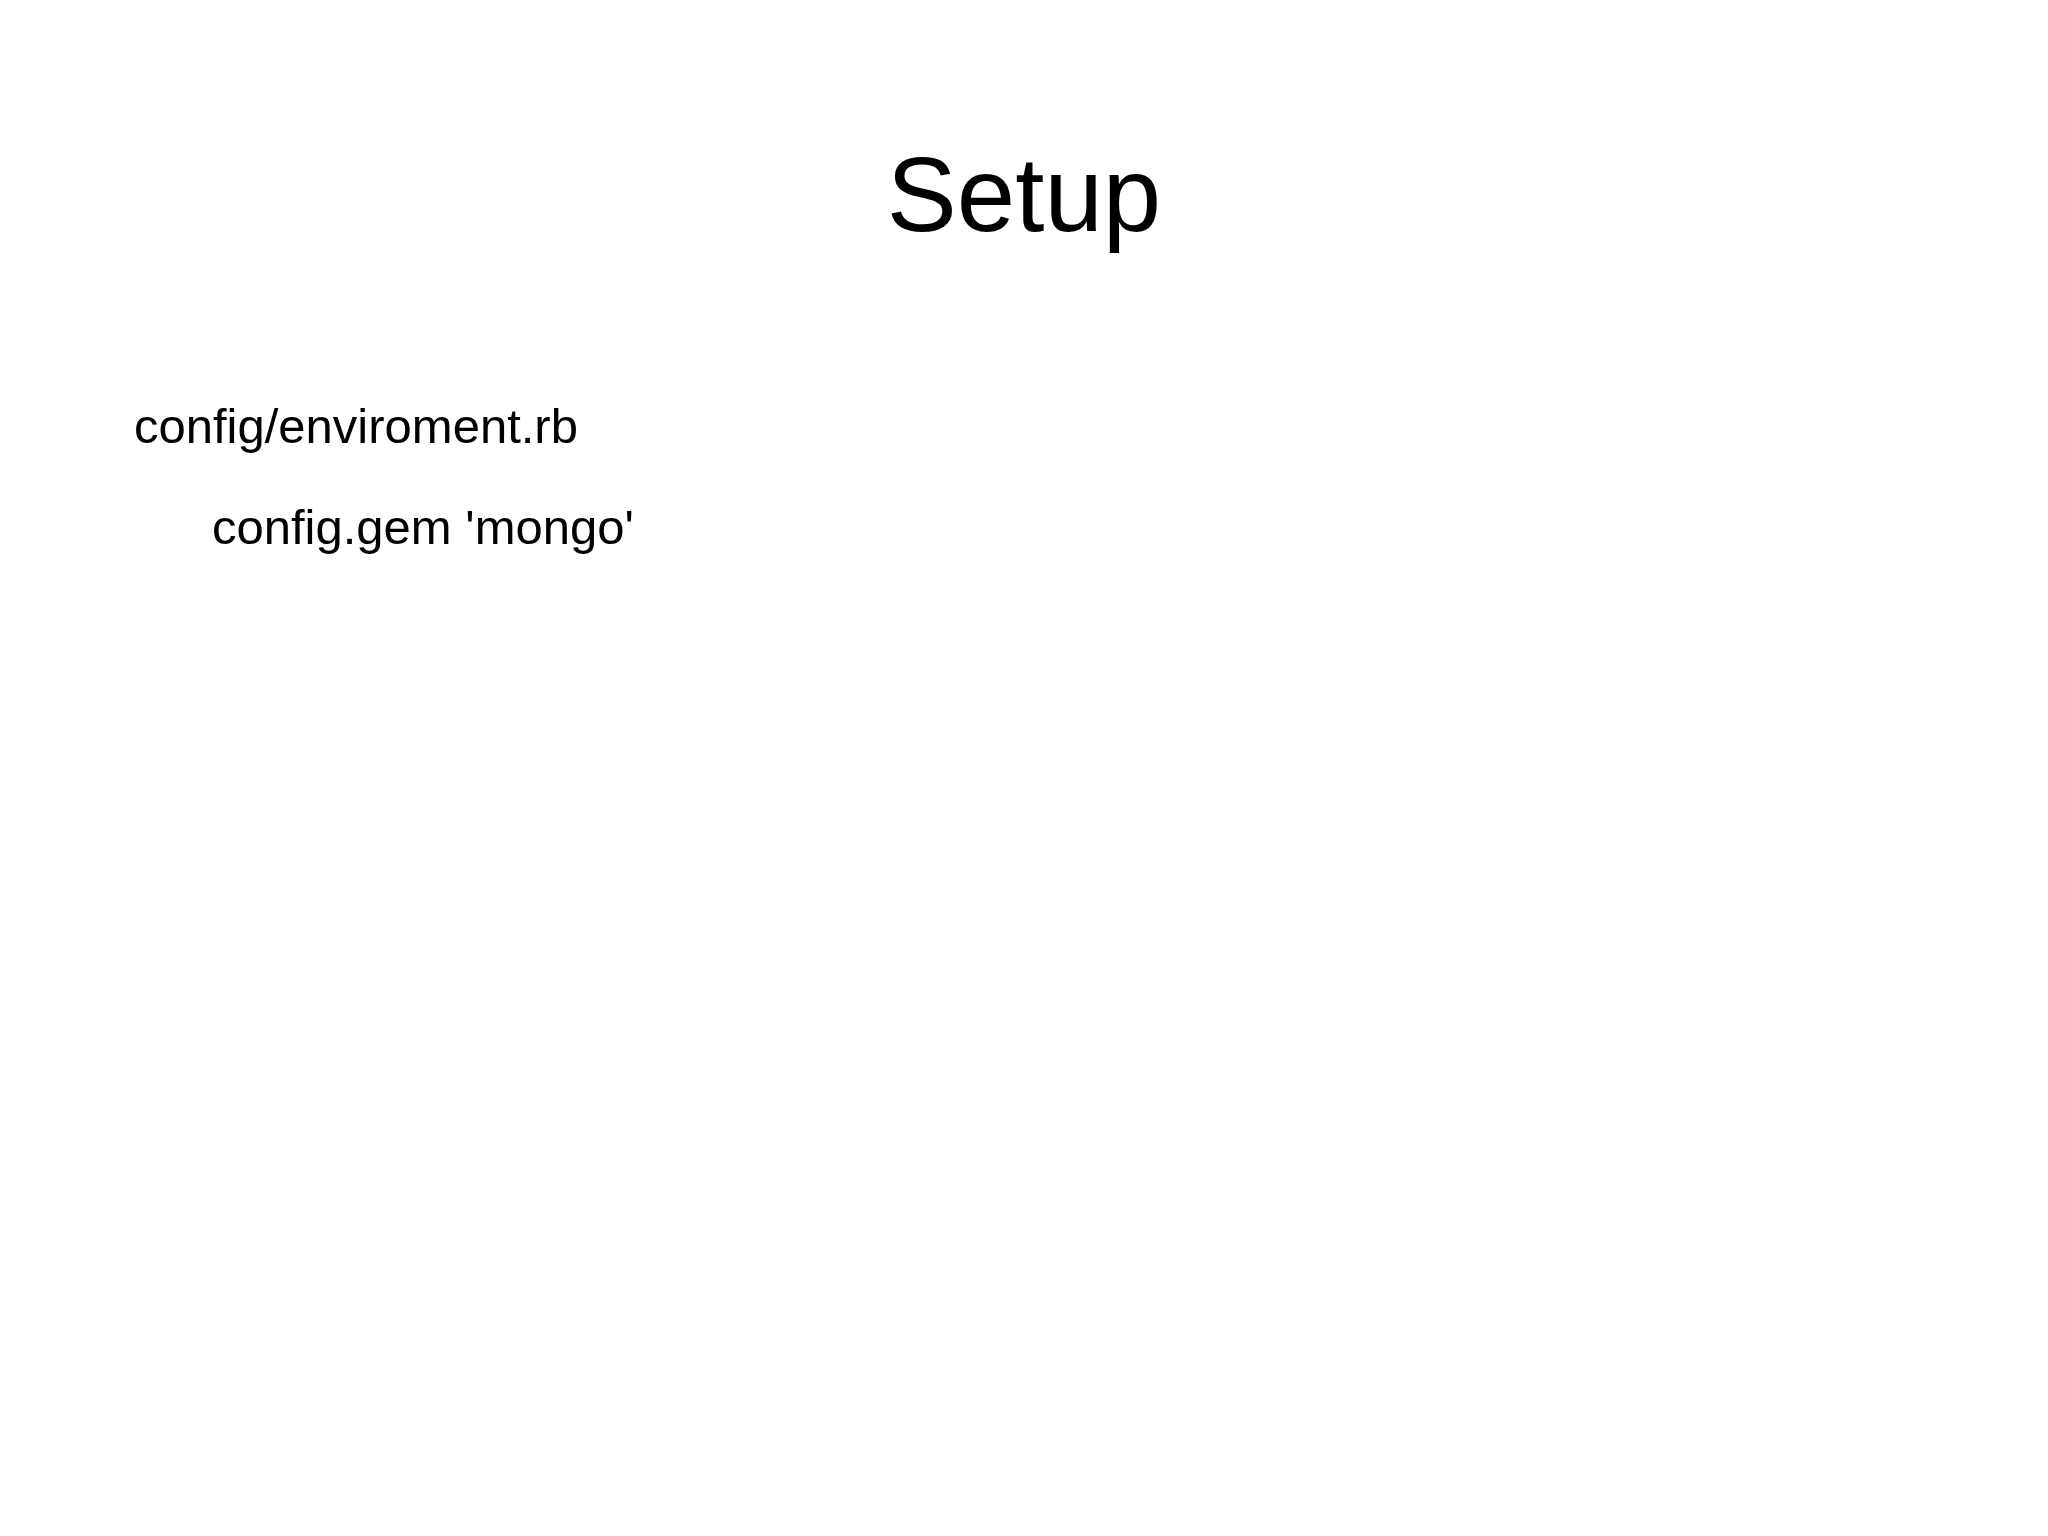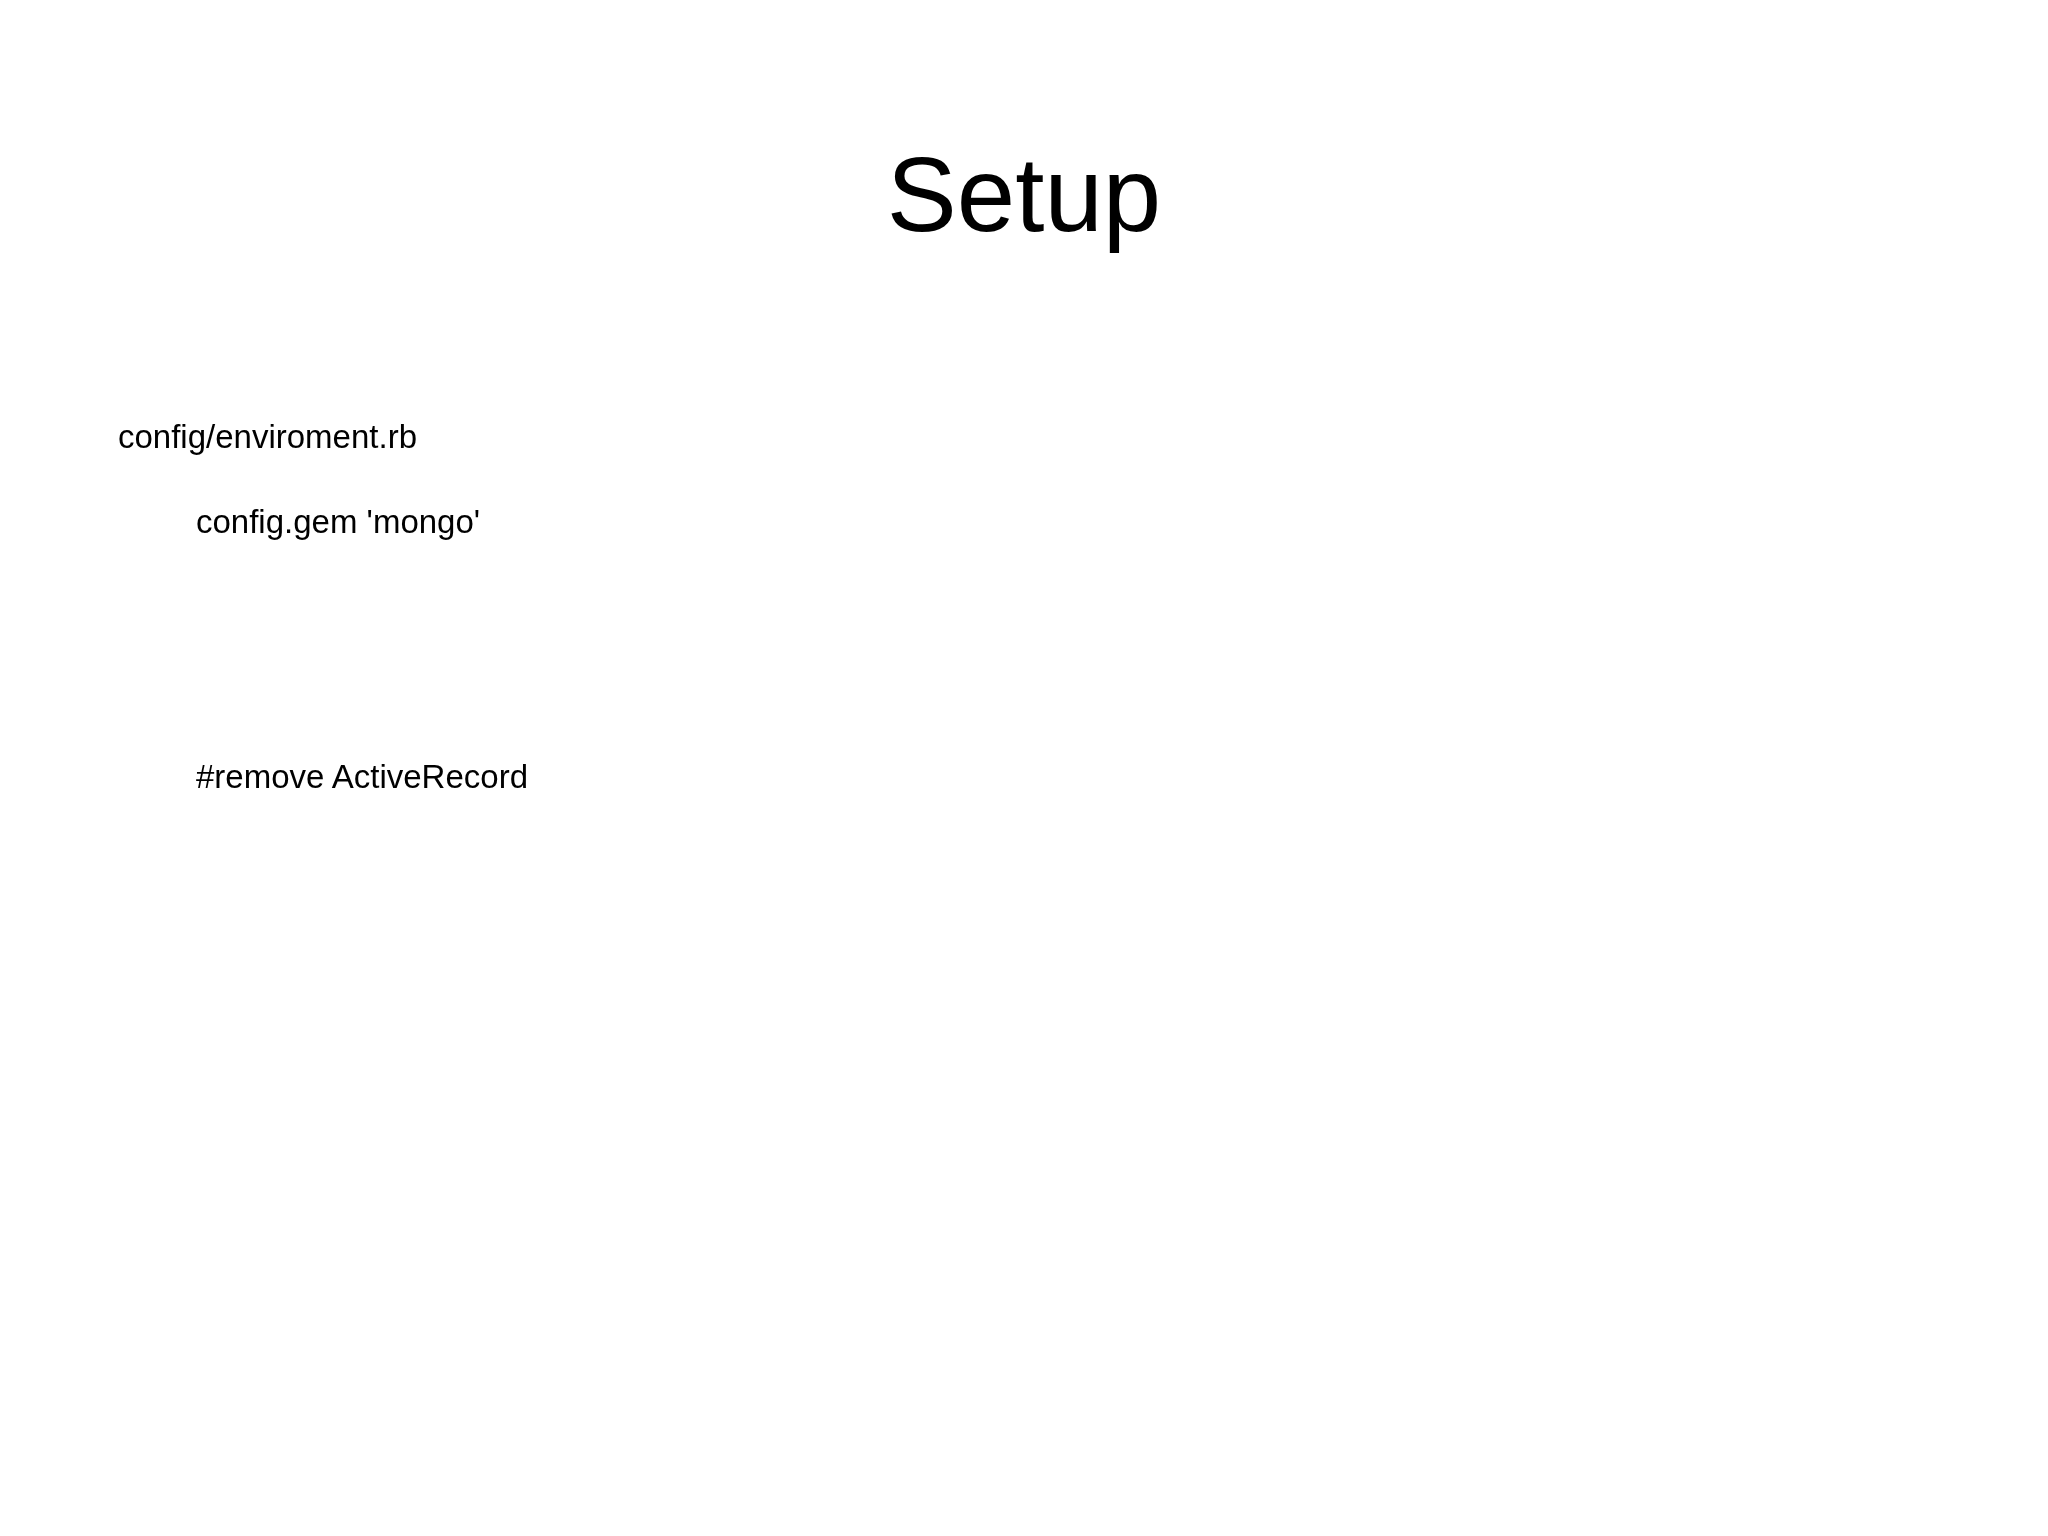--- a/index.html
+++ b/index.html
@@ -32,29 +32,29 @@
     white-space: pre;
   }
   .body-block {
     position: absolute;
     left: 118px;
     top: 368px;
     width: 1800px;
   }
   .body-line {
     color: #000000;
-    font-size: 33px;
+    font-size: 49px;
     font-weight: 400;
     line-height: 1.0;
     white-space: pre;
-    margin: 0;
+    margin: 16px;
     padding: 0;
     height: 85px;
     display: flex;
-    align-items: flex-end;
+    align-items: center;
   }
   .body-line.indent-0 { padding-left: 0px; }
   .body-line.indent-1 { padding-left: 78px; }
   .body-line.indent-2 { padding-left: 90px; }
   .body-line.blank { height: 85px; }
   .line-text {
     display: inline-block;
   }
 </style>
 </head>
@@ -70,18 +70,15 @@
     </div>
     <div class="body-line indent-1">
       <span class="line-text">config.gem 'mongo'</span>
     </div>
     <div class="body-line blank">
       <span class="line-text"></span>
     </div>
     <div class="body-line blank">
       <span class="line-text"></span>
     </div>
-    <div class="body-line indent-1">
-      <span class="line-text">#remove ActiveRecord</span>
-    </div>
   </div>
 
 </div>
 
 </body></html>

